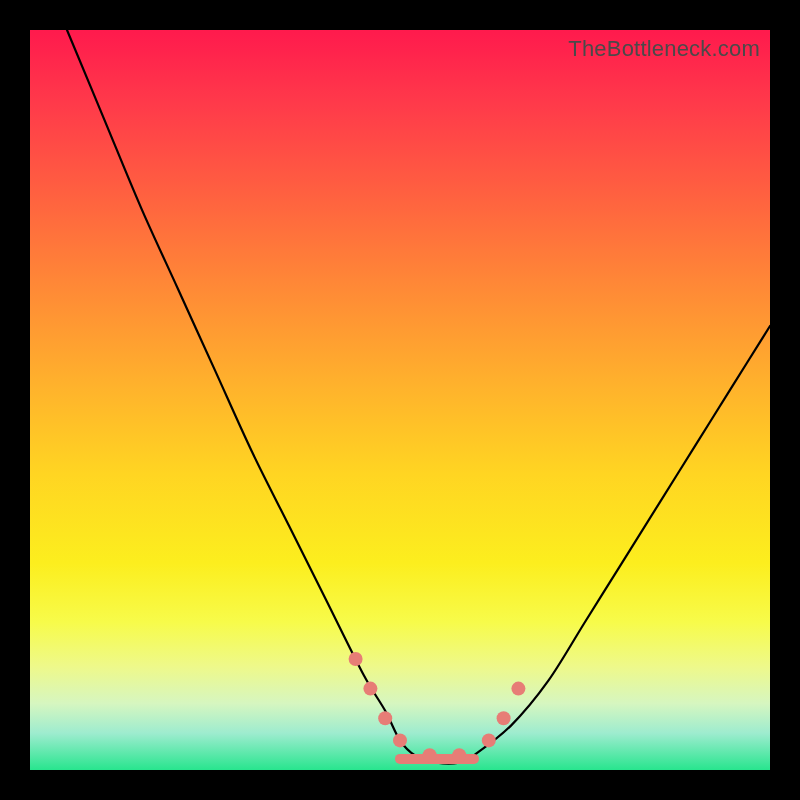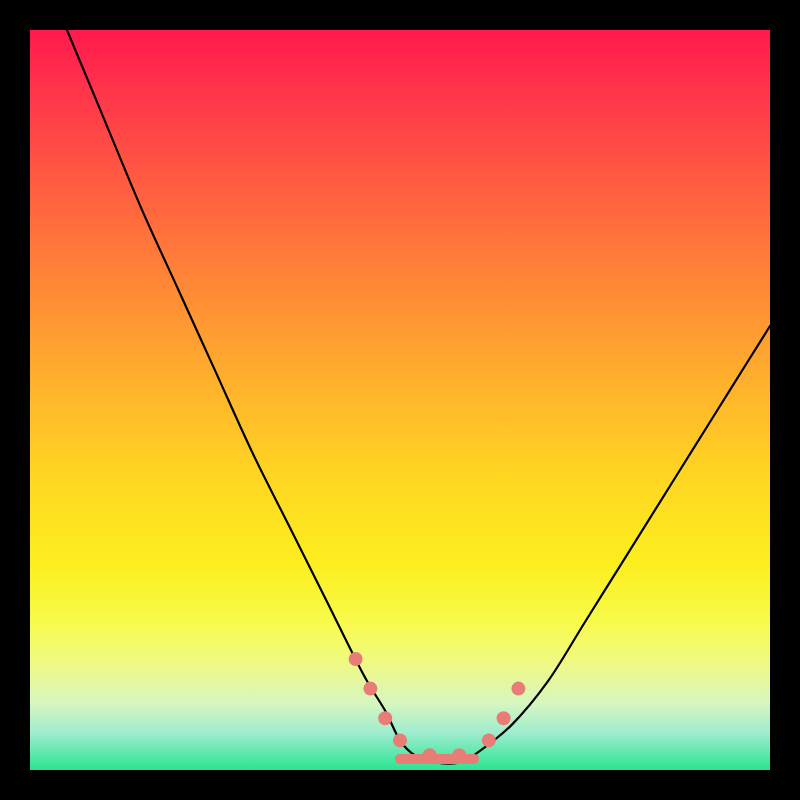--- a/index.html
+++ b/index.html
@@ -70,20 +70,21 @@
     stroke: #e77d76;
     stroke-width: 10;
     stroke-linecap: round;
   }
 </style>
 </head>
 <body>
 
 <div class="frame">
   <div class="plot">
+    <div class="watermark">TheBottleneck.com</div>
     <svg class="curve" viewBox="0 0 740 740" preserveAspectRatio="none">
       <path id="curve-path" class="curve-path" d="M 37,0 C 43.166666666666664,14.799999999999992 61.666666666666664,59.199999999999946 74,88.79999999999995 C 86.33333333333333,118.39999999999996 98.66666666666667,149.23333333333335 111,177.60000000000002 C 123.33333333333333,205.9666666666667 135.66666666666666,231.86666666666667 148,259 C 160.33333333333334,286.1333333333333 172.66666666666666,313.26666666666665 185,340.4 C 197.33333333333334,367.5333333333333 209.66666666666666,395.90000000000003 222,421.8 C 234.33333333333334,447.7 246.66666666666666,471.1333333333333 259,495.79999999999995 C 271.3333333333333,520.4666666666666 283.6666666666667,545.1333333333333 296,569.8 C 308.3333333333333,594.4666666666666 323.1333333333333,625.3 333,643.8 C 342.8666666666667,662.3 349.0333333333333,669.6999999999999 355.2,680.8 C 361.3666666666667,691.9 365.06666666666666,703 370,710.4 C 374.93333333333334,717.8 378.6333333333333,721.5 384.8,725.2 C 390.9666666666667,728.9000000000001 399.6000000000001,731.3666666666667 407.00000000000006,732.6 C 414.40000000000003,733.8333333333334 423.0333333333333,733.8333333333334 429.2,732.6 C 435.3666666666667,731.3666666666667 435.3666666666667,731.3666666666667 444,725.2 C 452.6333333333333,719.0333333333334 468.6666666666667,707.9333333333334 481,695.6 C 493.3333333333333,683.2666666666667 505.6666666666667,668.4666666666667 518,651.2 C 530.3333333333334,633.9333333333334 542.6666666666666,611.7333333333333 555,592 C 567.3333333333334,572.2666666666667 579.6666666666666,552.5333333333333 592,532.8 C 604.3333333333334,513.0666666666666 616.6666666666666,493.33333333333337 629,473.6 C 641.3333333333334,453.8666666666667 653.6666666666666,434.1333333333333 666,414.4 C 678.3333333333334,394.66666666666663 690.6666666666666,374.93333333333334 703,355.2 C 715.3333333333334,335.46666666666664 733.8333333333334,305.8666666666667 740,296"></path>
       <line id="flat-seg" class="flat-seg" x1="370" x2="444" y1="728.9" y2="728.9"></line>
       <g id="dots">
           <circle cx="325.6" cy="629" r="7" class="dot"></circle>
           <circle cx="340.40000000000003" cy="658.6" r="7" class="dot"></circle>
           <circle cx="355.2" cy="688.2" r="7" class="dot"></circle>
           <circle cx="370" cy="710.4" r="7" class="dot"></circle>
           <circle cx="399.6" cy="725.2" r="7" class="dot"></circle>
           <circle cx="429.2" cy="725.2" r="7" class="dot"></circle>

